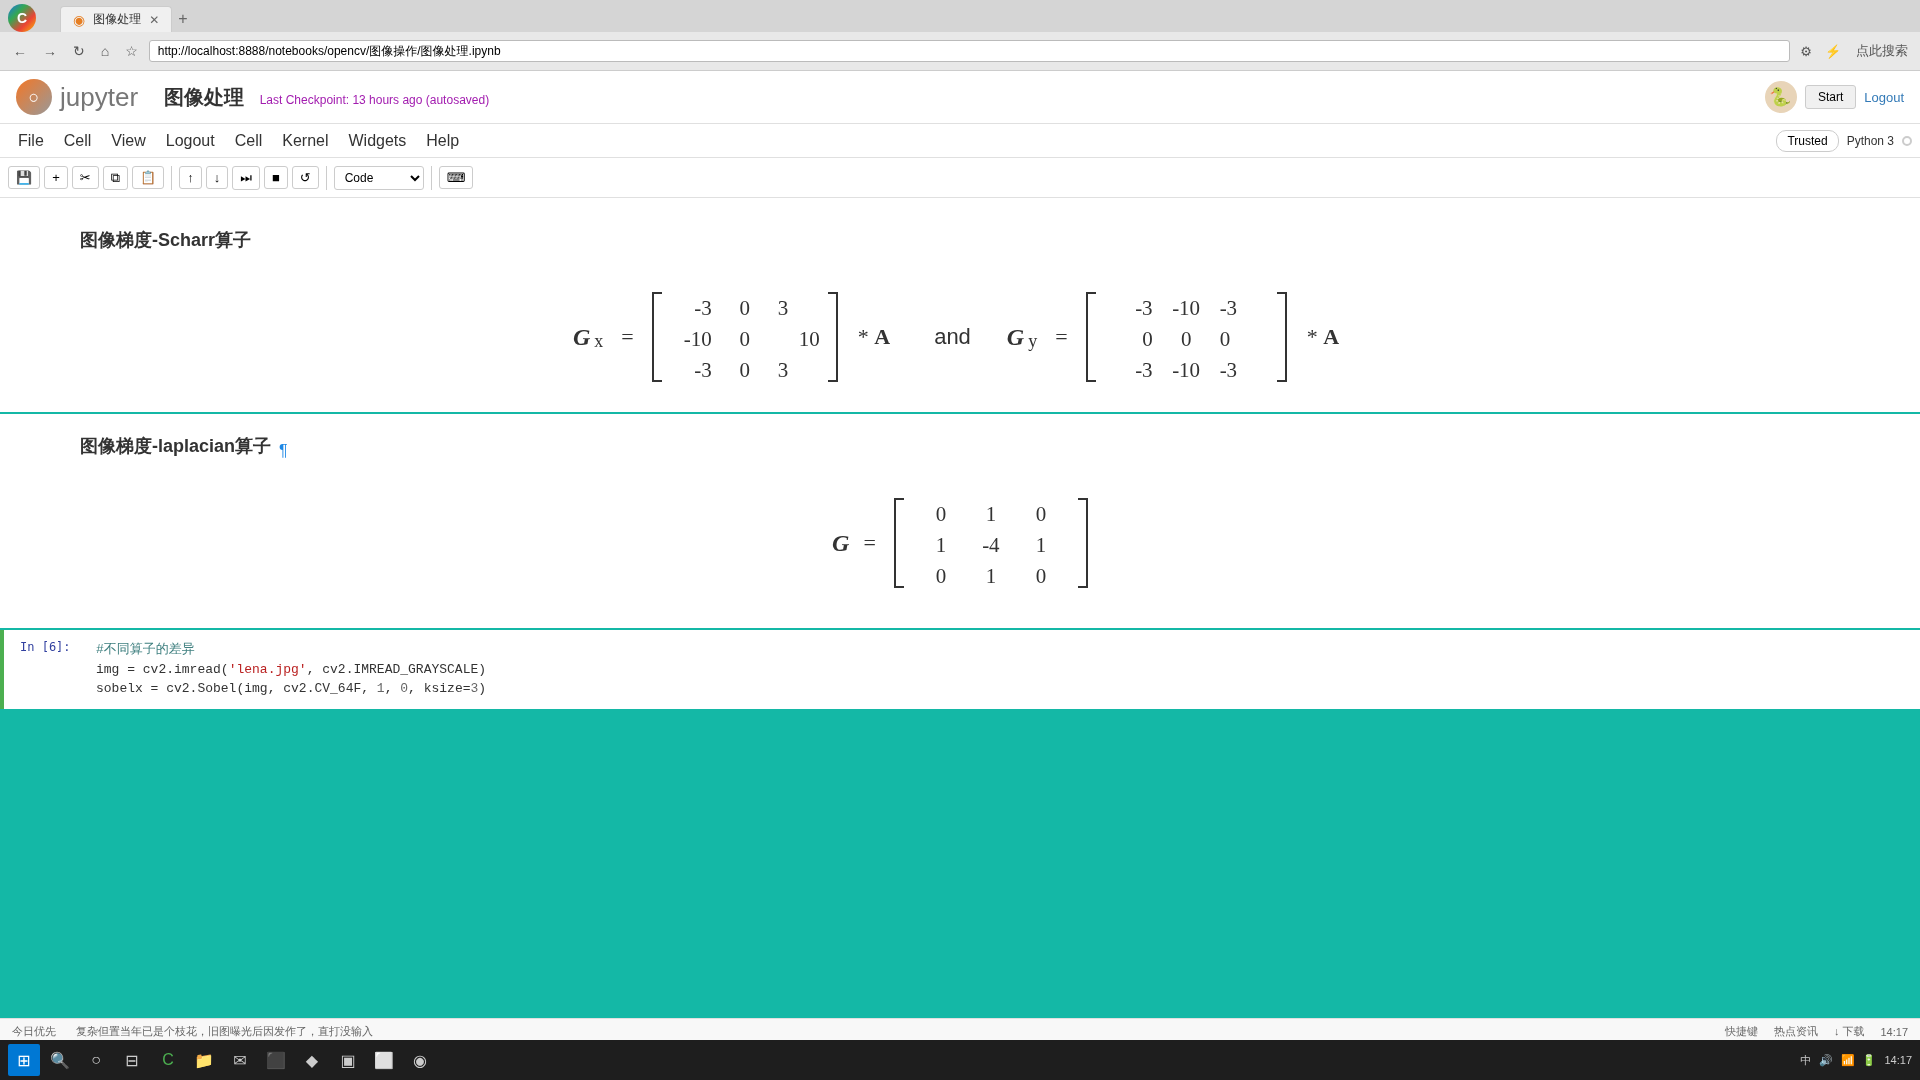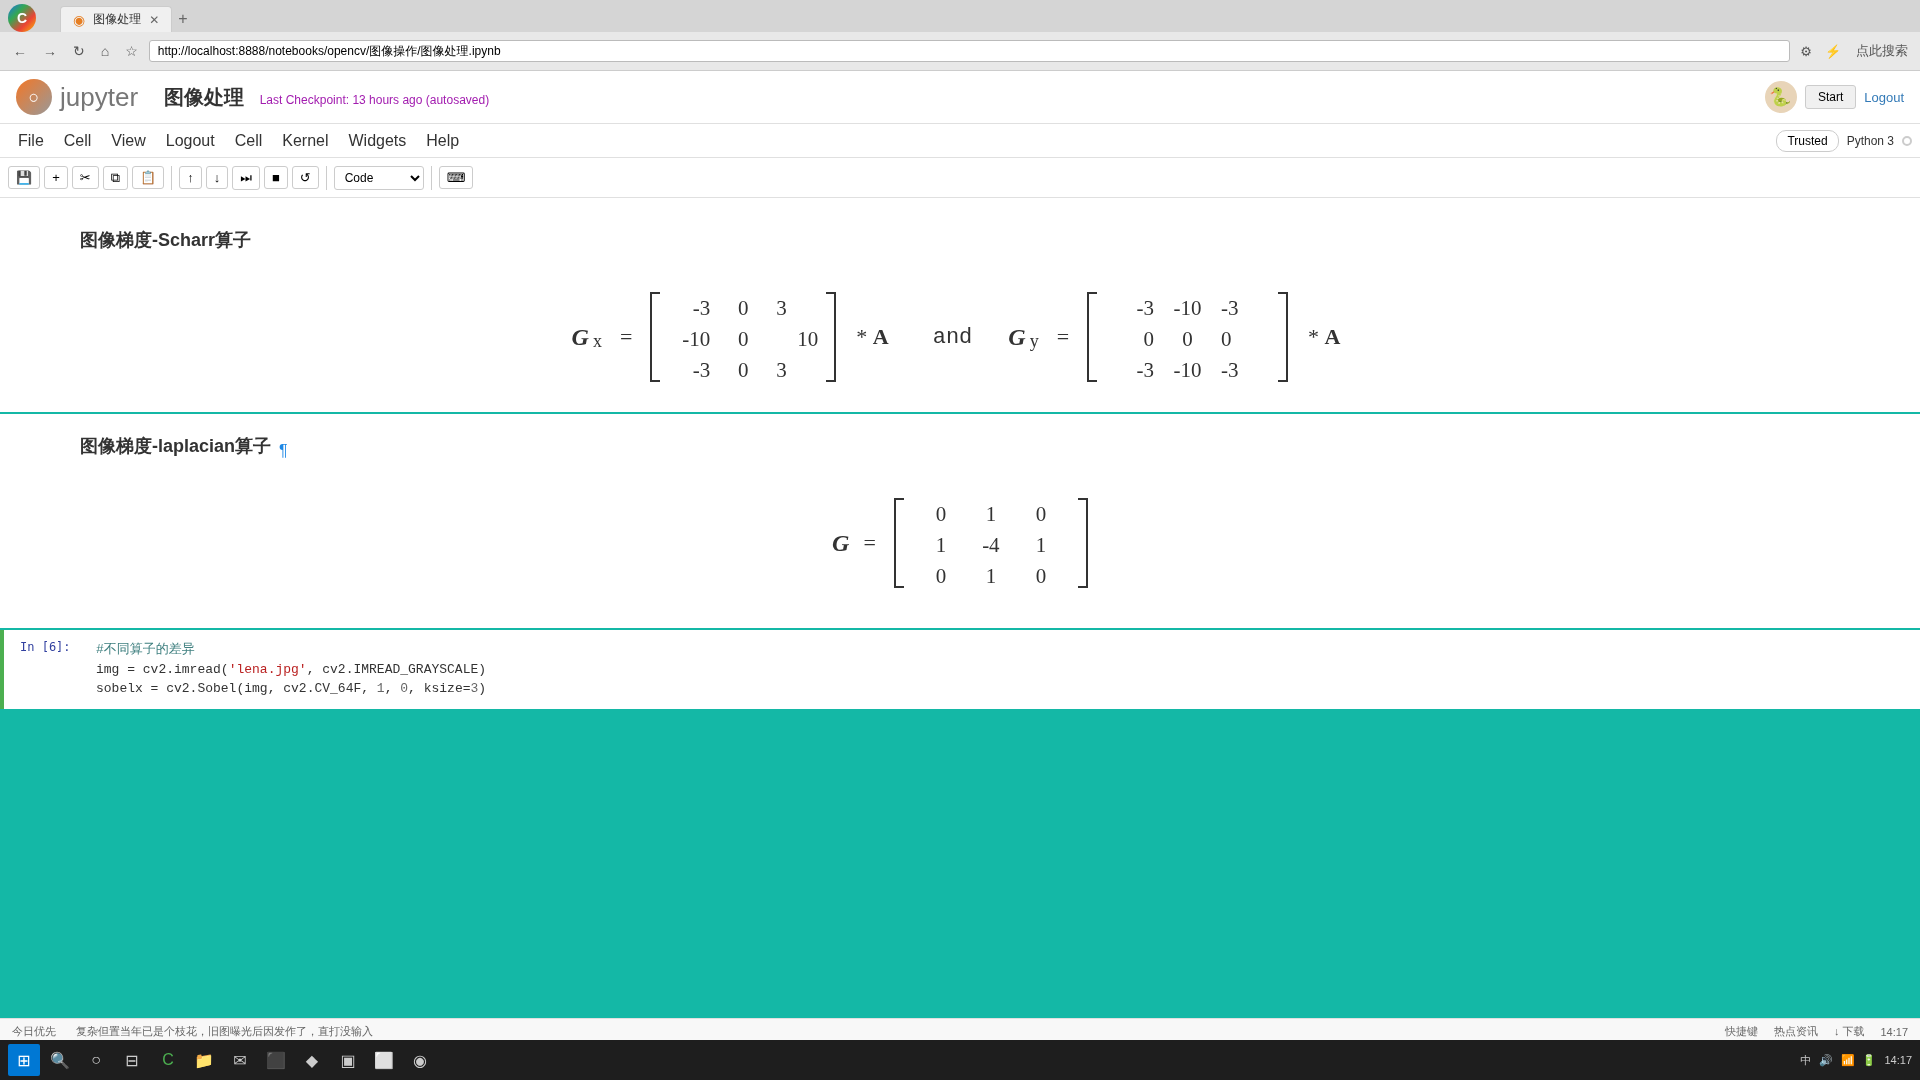--- a/index.html
+++ b/index.html
@@ -176,21 +176,21 @@
             <span style="text-align:left; padding-left:8px;">3</span>
           </div>
           <div style="display: flex; flex-direction: column; justify-content: stretch;">
             <div style="width: 10px; height: 100%; border-right: 2px solid #333; border-top: 2px solid #333; border-bottom: 2px solid #333;"></div>
           </div>
         </div>
 
         <span style="font-family: 'Times New Roman', serif; font-size: 22px; margin: 0 8px;">* <strong>A</strong></span>
       </div>
 
-      <span style="font-family: Liberation Mono, monospace; font-size: 22px; margin: 0 16px;">and</span>
+      <span style="font-family: Liberation Sans, sans-serif; font-size: 22px; margin: 0 16px;">and</span>
 
       <div style="display: flex; align-items: center; gap: 12px;">
         <span style="font-family: 'Times New Roman', serif; font-size: 24px; font-weight: bold; font-style: italic;">G</span>
         <span style="font-family: 'Times New Roman', serif; font-size: 18px; vertical-align: sub; margin-left: -8px; margin-top: 8px; display: inline-block;">y</span>
         <span style="font-family: 'Times New Roman', serif; font-size: 22px; margin: 0 6px;">=</span>
 
         <div style="display: flex; align-items: stretch; height: 90px;">
           <div style="display: flex; flex-direction: column; justify-content: stretch;">
             <div style="width: 10px; height: 100%; border-left: 2px solid #333; border-top: 2px solid #333; border-bottom: 2px solid #333;"></div>
           </div>

